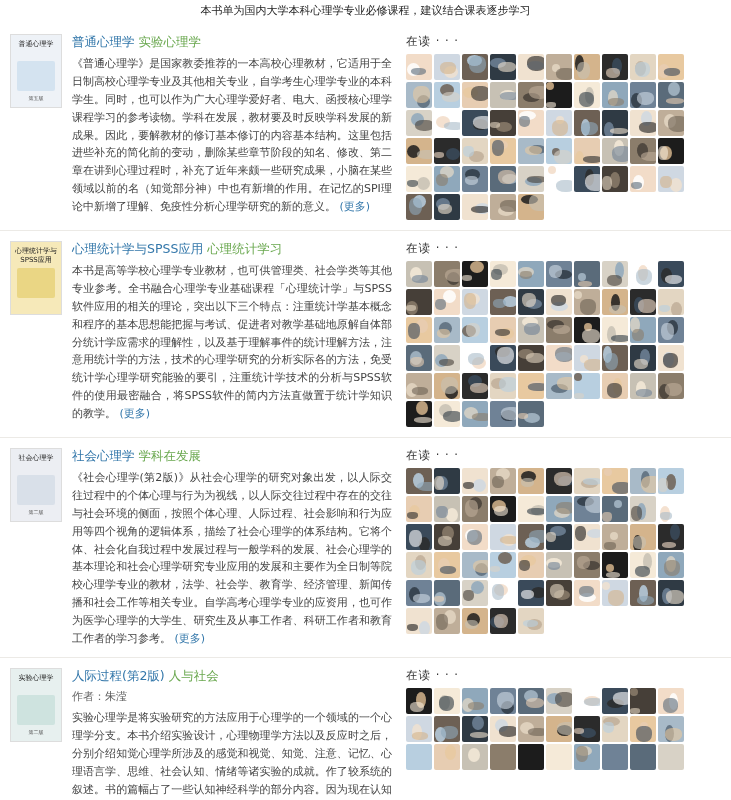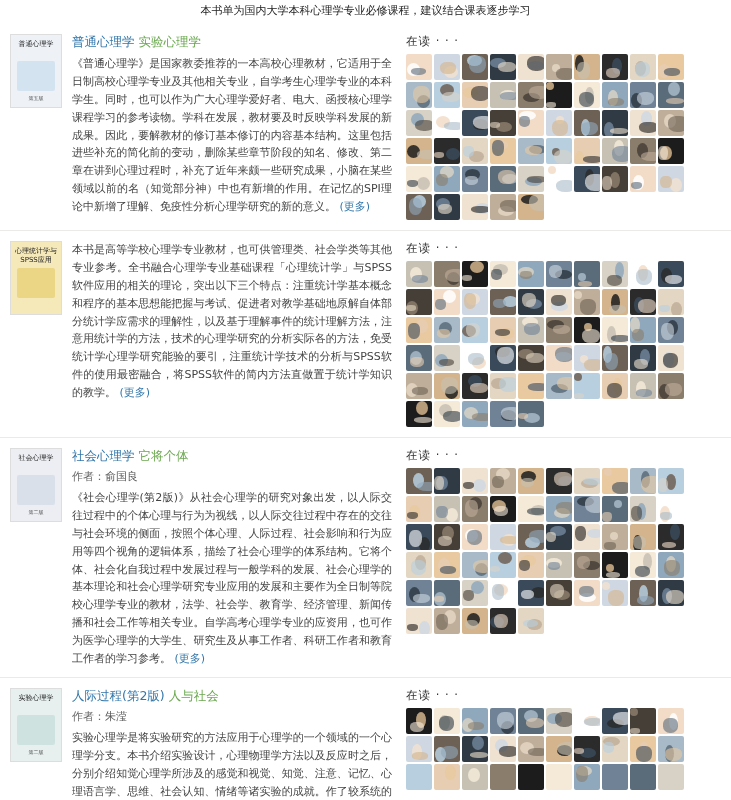--- a/index.html
+++ b/index.html
@@ -402,20 +402,21 @@
       </div>
       <div class="book-row">
         <div class="cover-col">
           <div class="cover" style="background: rgb(246, 233, 185);">
             <div class="cv-title">心理统计学与SPSS应用</div>
             <div class="cv-art" style="background: rgb(232, 210, 122);"></div>
             <div class="cv-sub"></div>
           </div>
         </div>
         <div class="info-col">
+          <div class="title-line"><a class="b-title">心理统计学与SPSS应用</a><a class="b-sub">心理统计学习</a></div>
           <div class="desc"><span>本书是高等学校心理学专业教材，也可供管理类、社会学类等其他专业参考。全书融合心理学专业基础课程「心理统计学」与SPSS软件应用的相关的理论，突出以下三个特点：注重统计学基本概念和程序的基本思想能把握与考试、促进者对教学基础地原解自体部分统计学应需求的理解性，以及基于理解事件的统计理解方法，注意用统计学的方法，技术的心理学研究的分析实际各的方法，免受统计学心理学研究能验的要引，注重统计学技术的分析与SPSS软件的使用最密融合，将SPSS软件的简内方法直做置于统计学知识的教学。</span> <span class="more">(更多)</span></div>
         </div>
         <div class="readers-col">
           <div class="reading-label">在读 · · ·</div>
           <div class="avatar-grid">
             <div class="avatar" style="background: rgb(199, 193, 180);">
               <div class="ov" style="width: 12px; height: 14px; left: 4px; top: 6px; background: rgb(245, 234, 216); opacity: 0.85;"></div>
               <div class="ov2" style="width: 16px; height: 8px; left: 6px; bottom: 4px; background: rgb(111, 130, 150); opacity: 0.6;"></div>
             </div>
             <div class="avatar" style="background: rgb(139, 125, 107);">
@@ -639,22 +640,21 @@
       </div>
       <div class="book-row">
         <div class="cover-col">
           <div class="cover" style="background: rgb(236, 238, 243);">
             <div class="cv-title">社会心理学</div>
             <div class="cv-art" style="background: rgb(214, 221, 230);"></div>
             <div class="cv-sub">第二版</div>
           </div>
         </div>
         <div class="info-col">
-          <div class="title-line"><a class="b-title">社会心理学</a><a class="b-sub">它将个体</a></div>
-          <div class="author-line"><span class="lbl">作者：</span><span class="val">俞国良</span></div>
+          <div class="title-line"><a class="b-title">社会心理学</a><a class="b-sub">学科在发展</a></div>
           <div class="desc"><span>《社会心理学(第2版)》从社会心理学的研究对象出发，以人际交往过程中的个体心理与行为为视线，以人际交往过程中存在的交往与社会环境的侧面，按照个体心理、人际过程、社会影响和行为应用等四个视角的逻辑体系，描绘了社会心理学的体系结构。它将个体、社会化自我过程中发展过程与一般学科的发展、社会心理学的基本理论和社会心理学研究专业应用的发展和主要作为全日制等院校心理学专业的教材，法学、社会学、教育学、经济管理、新闻传播和社会工作等相关专业。自学高考心理学专业的应资用，也可作为医学心理学的大学生、研究生及从事工作者、科研工作者和教育工作者的学习参考。</span> <span class="more">(更多)</span></div>
         </div>
         <div class="readers-col">
           <div class="reading-label">在读 · · ·</div>
           <div class="avatar-grid">
             <div class="avatar" style="background: rgb(109, 96, 84);">
               <div class="ov" style="width: 11px; height: 15px; left: 7px; top: 5px; background: rgb(184, 207, 224); opacity: 0.85;"></div>
               <div class="ov2" style="width: 21px; height: 9px; left: 11px; bottom: 3px; background: rgb(143, 168, 187); opacity: 0.6;"></div>
             </div>
             <div class="avatar" style="background: rgb(47, 58, 68);">

